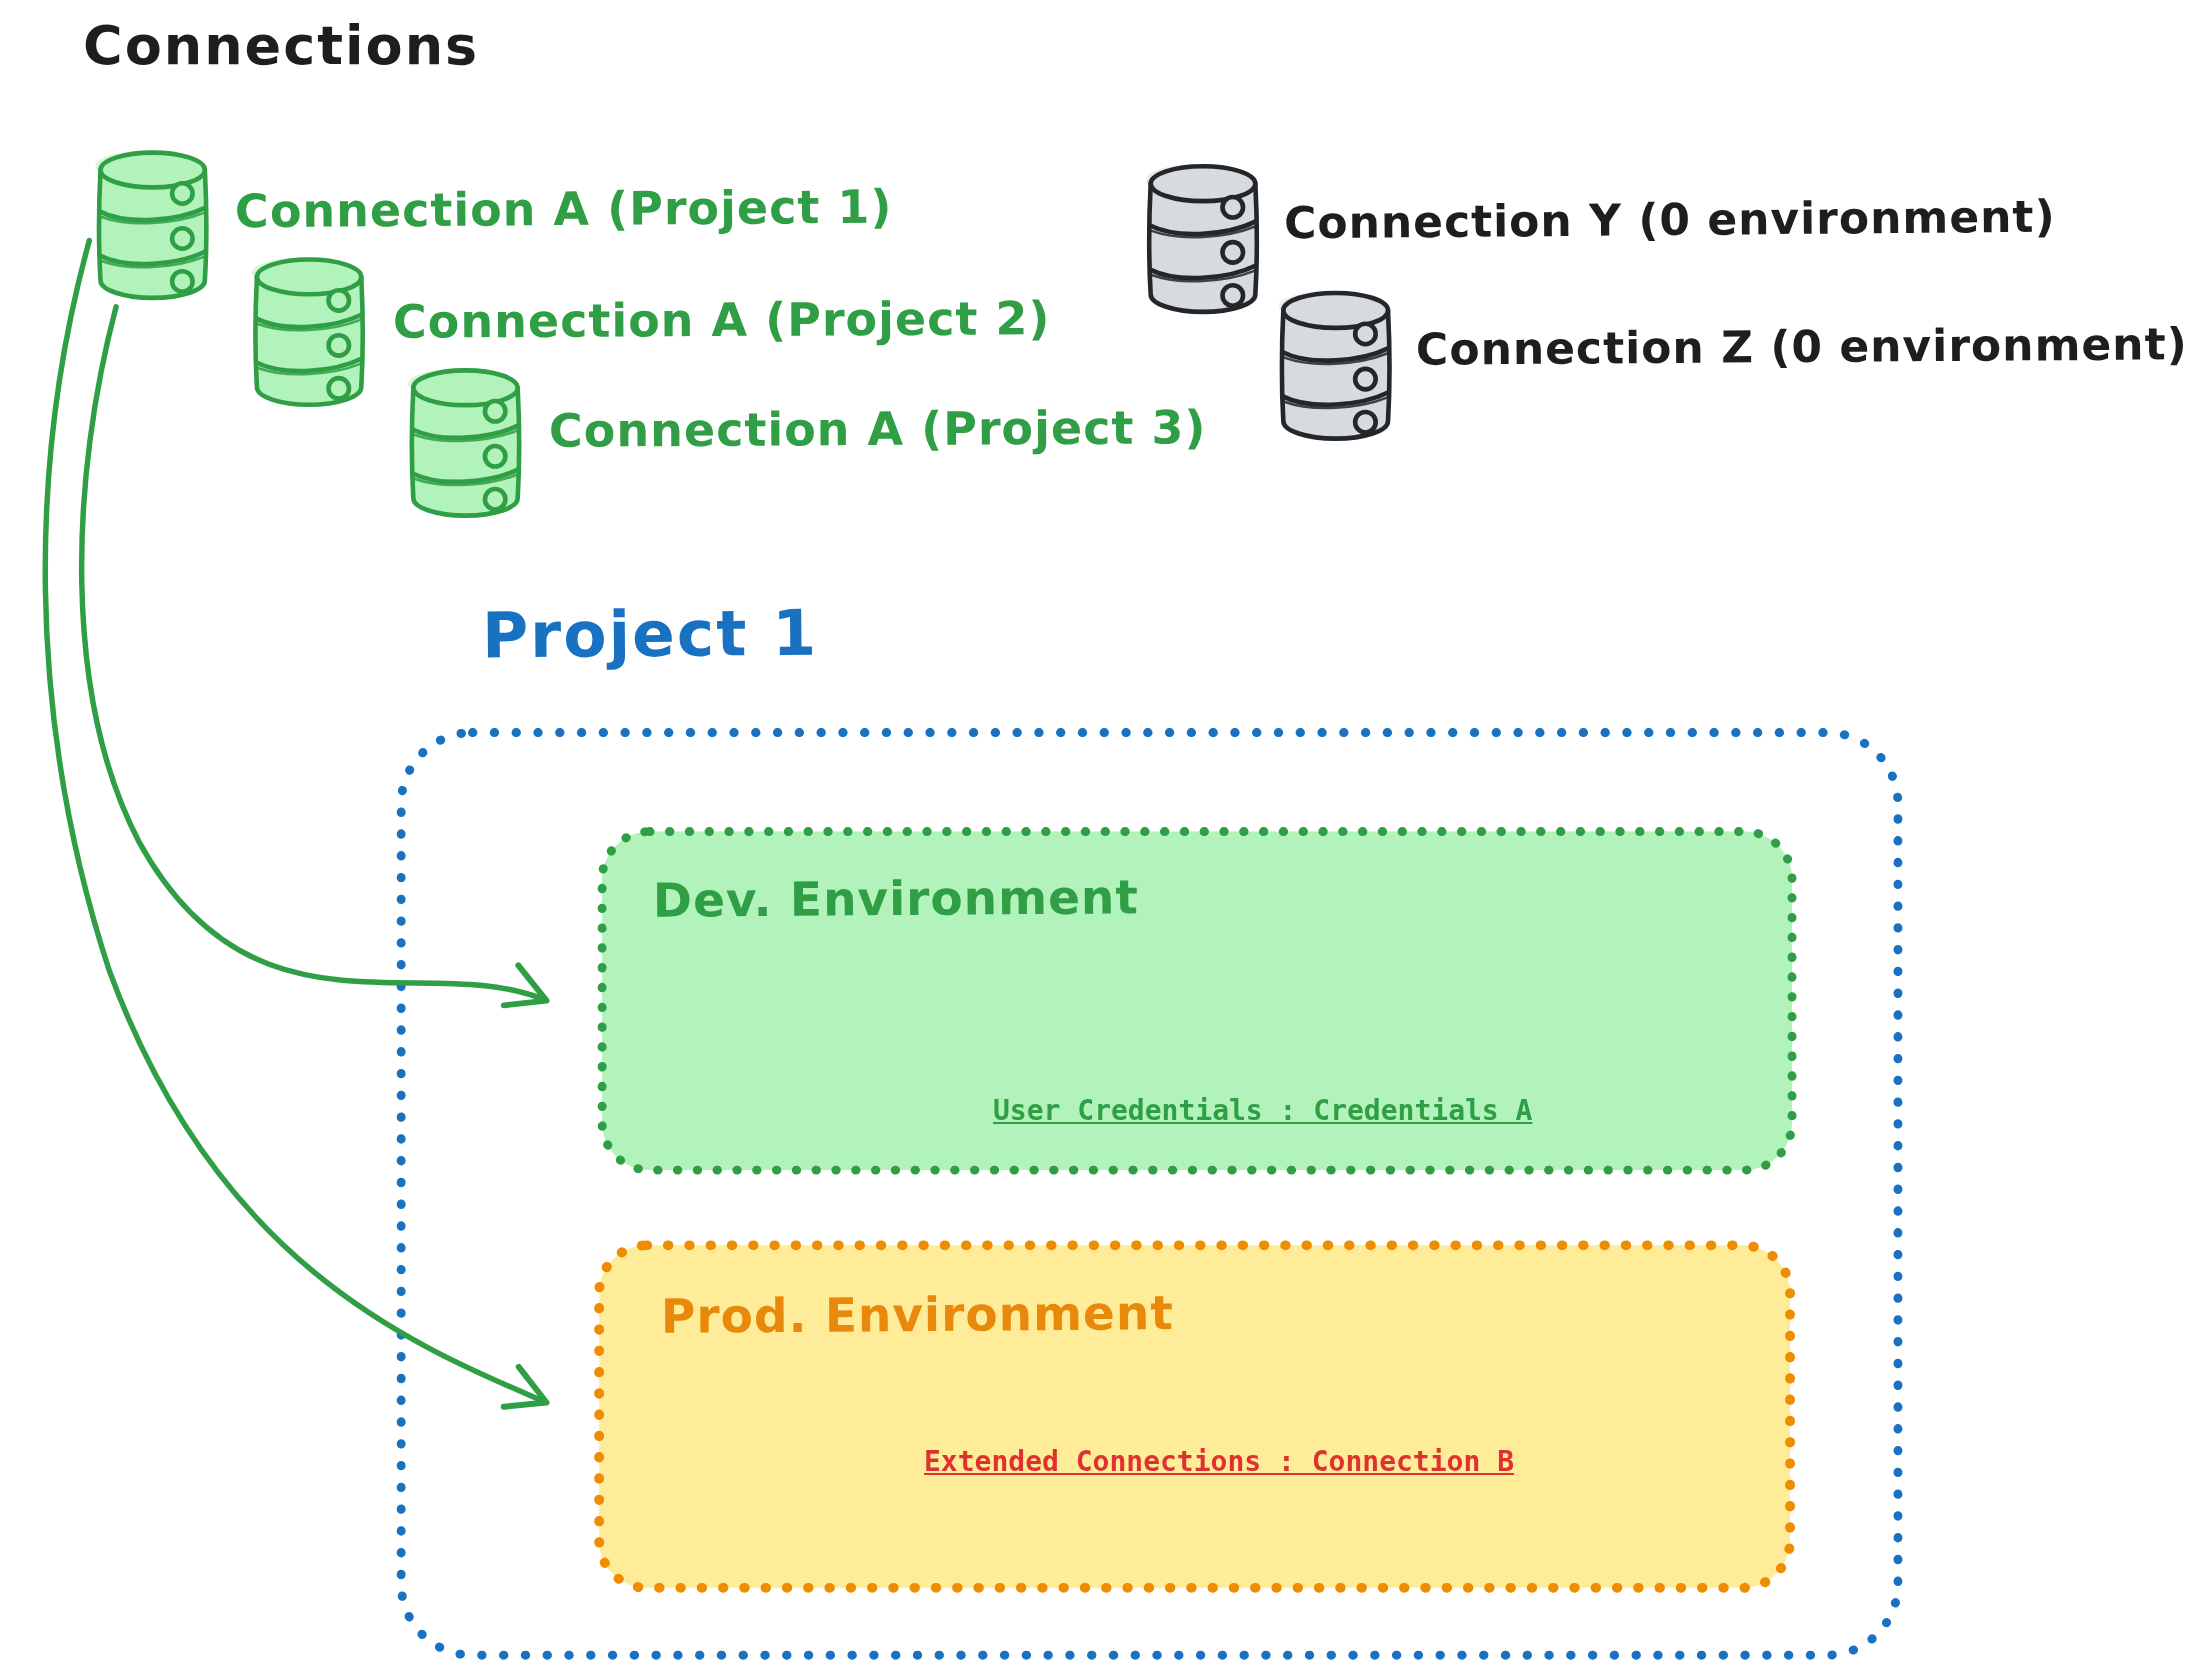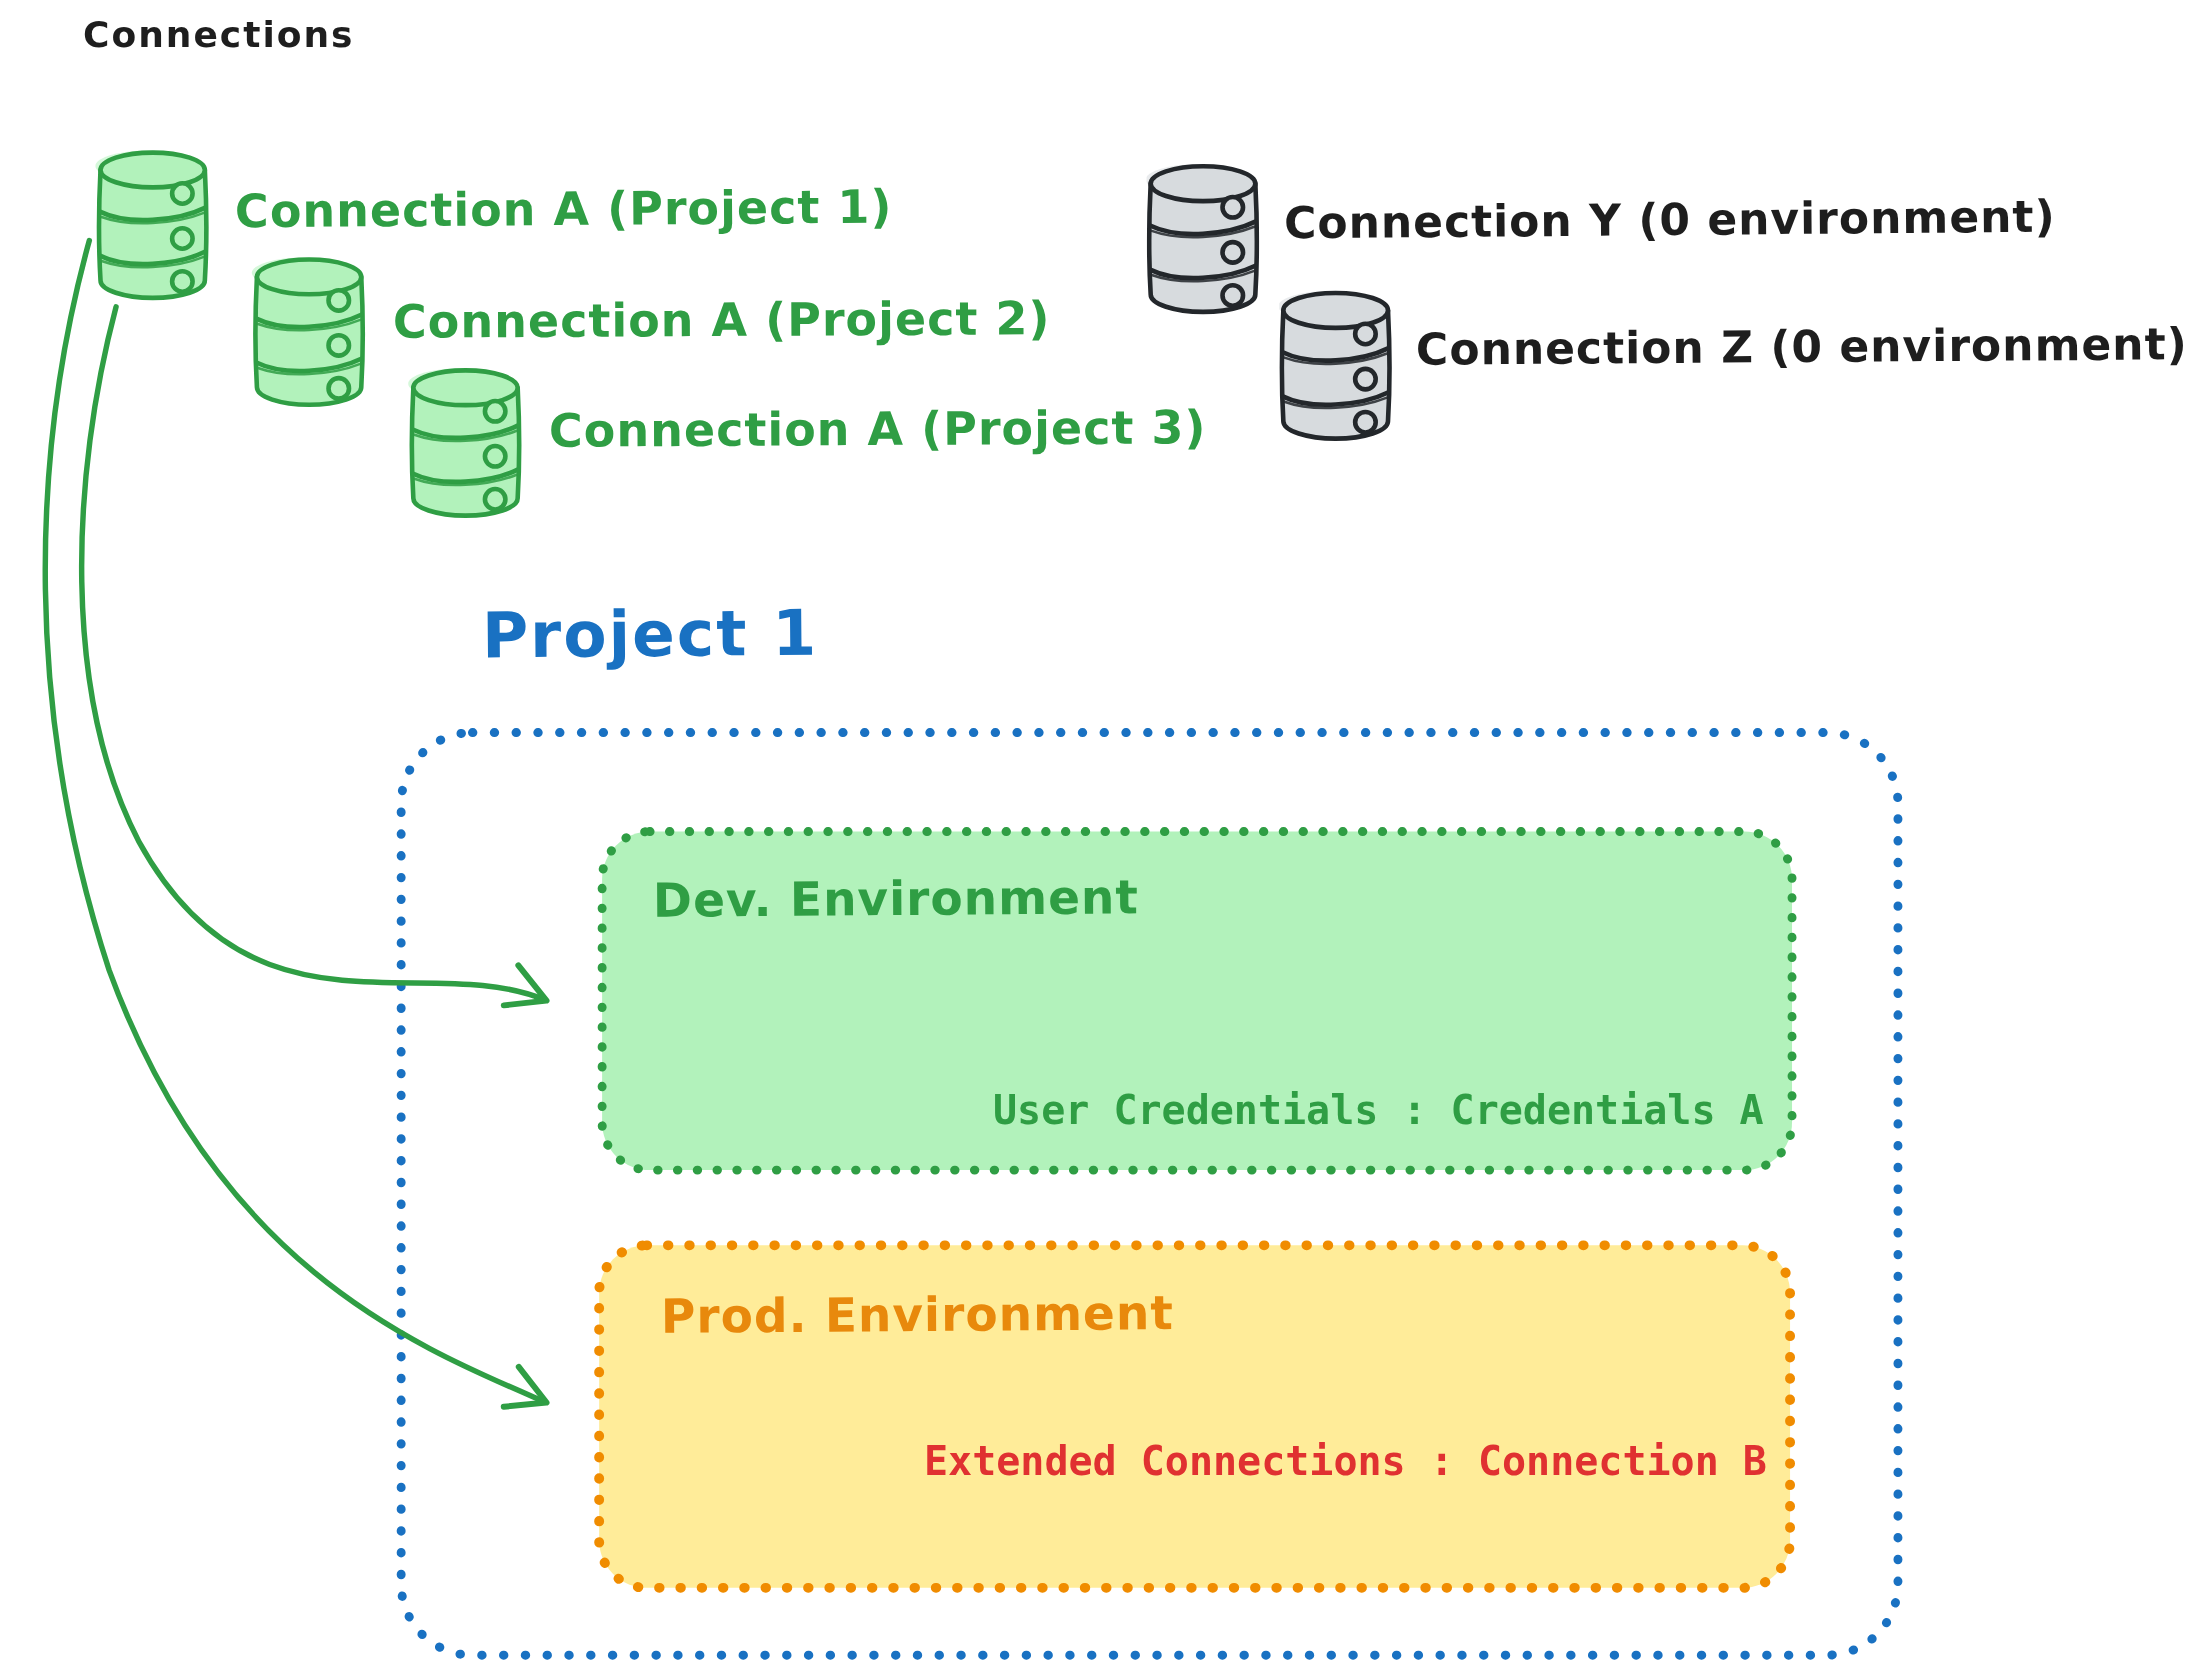--- a/index.html
+++ b/index.html
@@ -8,40 +8,40 @@
     width:2212px;
     height:1674px;
     background:#ffffff;
     overflow:hidden;
     font-family:"DejaVu Sans","Liberation Sans",sans-serif;
   }
   .layer{position:absolute;left:0;top:0;z-index:1;}
   .txt{position:absolute;z-index:2;white-space:nowrap;}
   .title{
     left:83px;top:14px;
-    font-size:36px;font-weight:700;letter-spacing:2px;color:#1e1e1e;
+    font-size:54px;font-weight:700;letter-spacing:2px;color:#1e1e1e;
   }
   .conn-label{font-size:46px;font-weight:600;color:#2f9e44;letter-spacing:1px;}
   .lbl-1{left:235px;top:182px;transform:rotate(-0.4deg);}
   .lbl-2{left:393px;top:293px;transform:rotate(-0.3deg);}
   .lbl-3{left:549px;top:402px;transform:rotate(-0.3deg);}
   .gray-label{font-size:44px;font-weight:600;color:#1e1e1e;letter-spacing:1px;}
   .lbl-y{left:1284px;top:194px;transform:rotate(-0.5deg);}
   .lbl-z{left:1416px;top:321px;transform:rotate(-0.4deg);}
   .project-title{
     left:482px;top:598px;
     font-size:63px;font-weight:700;color:#1971c2;letter-spacing:2px;
     transform:rotate(-0.5deg);
   }
   .env-title{font-size:47px;font-weight:600;letter-spacing:1px;}
   .dev-title{left:653px;top:871px;color:#2f9e44;transform:rotate(-0.4deg);}
   .prod-title{left:661px;top:1287px;color:#e8890c;transform:rotate(-0.4deg);}
   .mono{
     font-family:"DejaVu Sans Mono","Liberation Mono",monospace;
-    font-size:40px;font-weight:600;line-height:51px;
+    font-size:28px;font-weight:600;line-height:51px;text-decoration:underline;
   }
   .dev-mapping{left:993px;top:1085px;color:#2f9e44;}
   .prod-mappings{left:924px;top:1436px;color:#e03131;}
 </style>
 </head>
 <body>
 
 <div class="canvas">
 
   <svg class="layer" width="2212" height="1674" viewBox="0 0 2234 1691">

